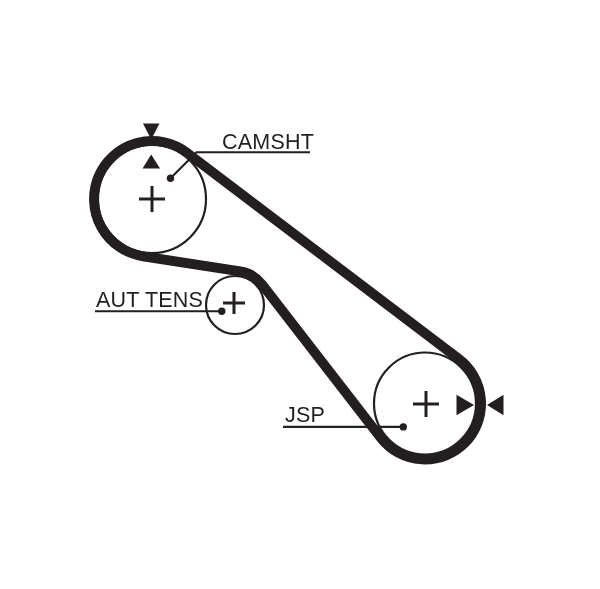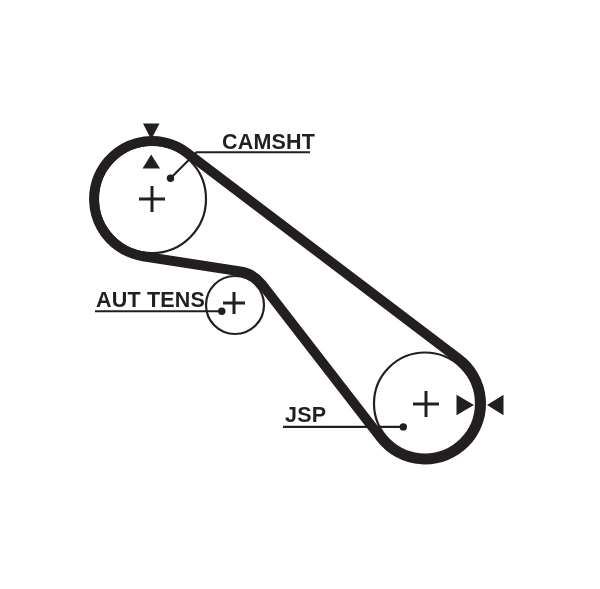--- a/index.html
+++ b/index.html
@@ -6,21 +6,20 @@
     margin: 0;
     padding: 0;
     background: #ffffff;
   }
   #stage {
     position: relative;
     width: 540px;
     height: 589px;
     background: #ffffff;
     overflow: hidden;
-    font-weight: bold;
   }
   svg { display: block; }
   .belt {
     fill: none;
     stroke-width: 9.8;
     stroke-linejoin: round;
     stroke-linecap: round;
   }
   .pulley {
     fill: none;

